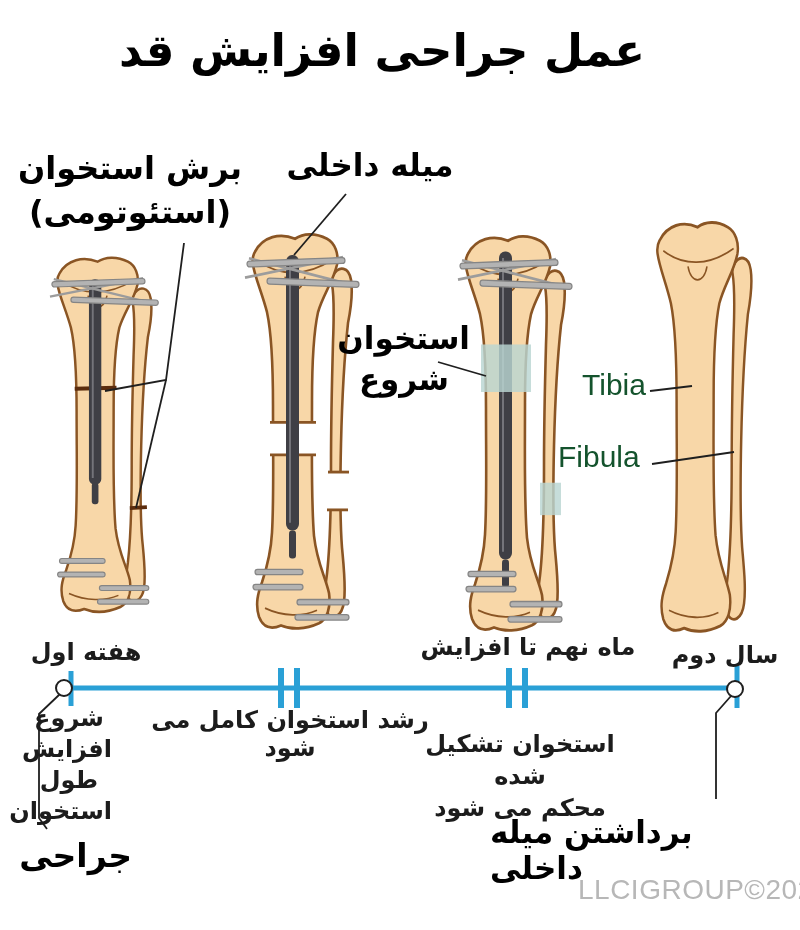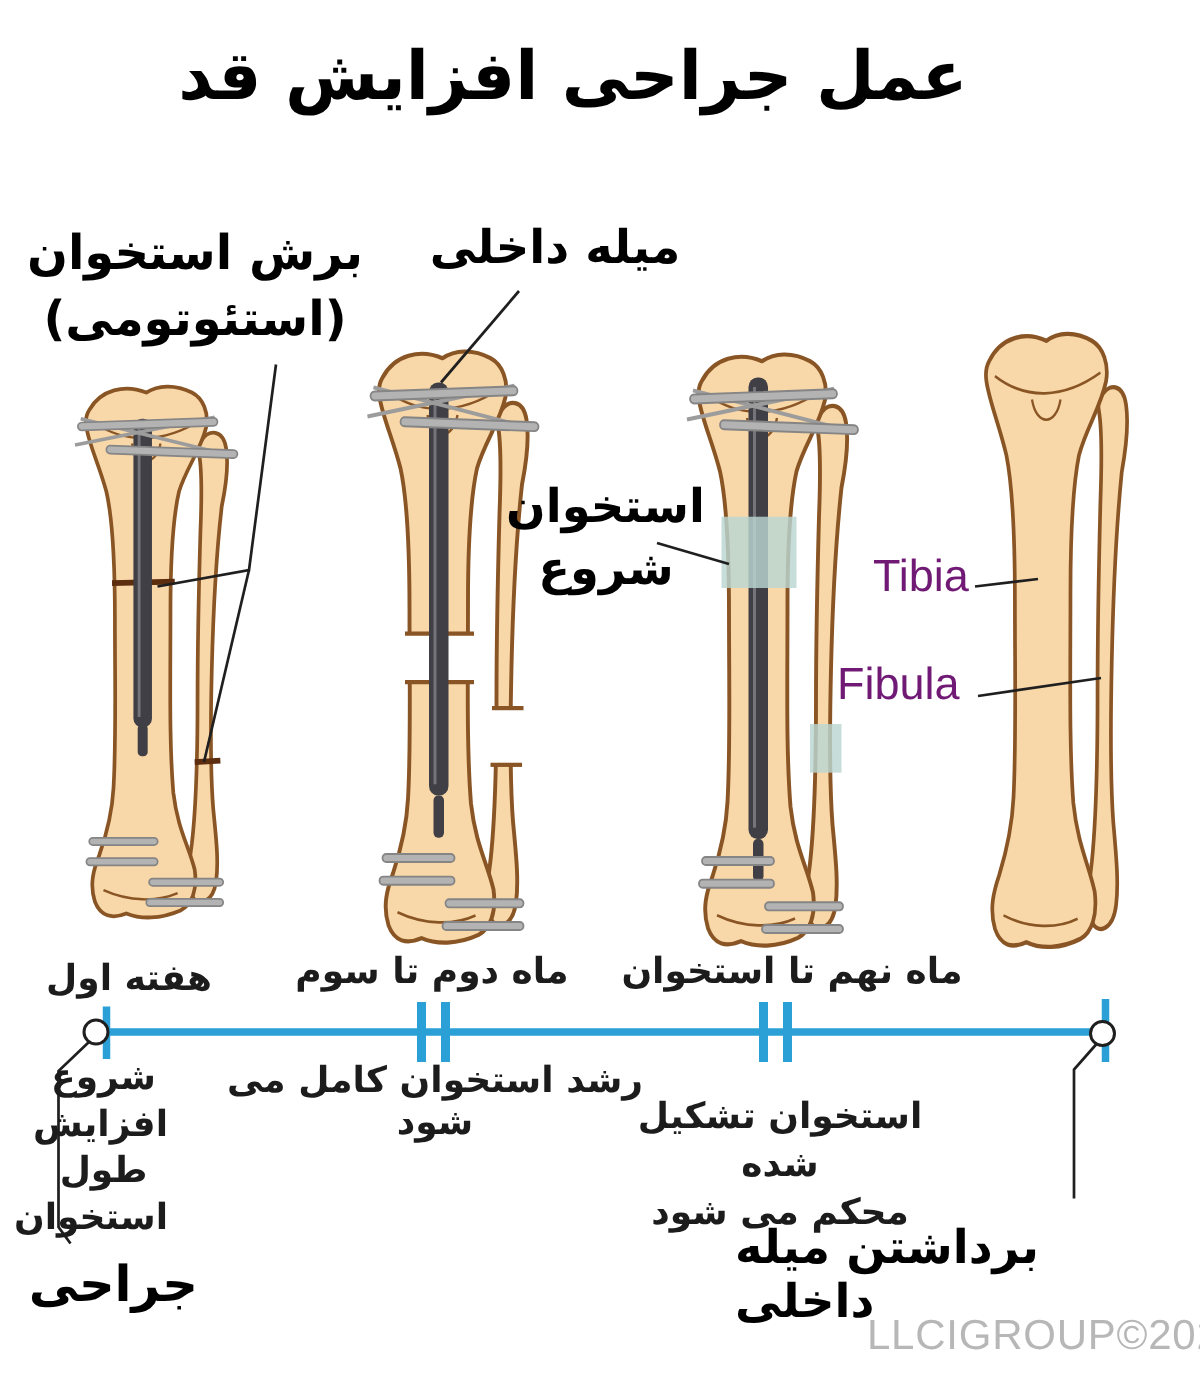--- a/index.html
+++ b/index.html
@@ -13,21 +13,21 @@
   .heavy{font-weight:bold;color:#000;}
   .light{font-weight:bold;color:#1c1c1c;}
   .center{text-align:center;}
   .title{
     left:0;top:24px;width:764px;text-align:center;
     font-size:45px;font-weight:bold;letter-spacing:0;
   }
   .cut-label{left:10px;top:146px;width:240px;font-size:32px;line-height:44px;}
   .rod-label{left:280px;top:147px;width:180px;font-size:31px;}
   .newbone-label{left:338px;top:318px;width:132px;font-size:31px;line-height:41px;}
-  .latin{font-family:"Liberation Sans","DejaVu Sans",sans-serif;color:#701a75;font-size:30px;}
+  .latin{font-family:"Liberation Sans","DejaVu Sans",sans-serif;color:#14532d;font-size:30px;}
   .tibia-label{left:582px;top:368px;}
   .fibula-label{left:558px;top:440px;}
   .tl{font-size:24px;}
   .p0{left:14px;top:638px;width:144px;}
   .p1{left:194px;top:633px;width:188px;}
   .p2{left:406px;top:633px;width:244px;}
   .p3{left:656px;top:641px;width:138px;}
   .e1{left:26px;top:703px;width:86px;line-height:31px;}
   .e2{left:143px;top:706px;width:294px;}
   .e3{left:406px;top:728px;width:228px;line-height:32px;}
@@ -146,22 +146,22 @@
 
   <div class="label newbone-label fa heavy center" dir="rtl">
     <span class="block">استخوان</span>
     <span class="block">شروع</span>
   </div>
 
   <div class="label latin tibia-label">Tibia</div>
   <div class="label latin fibula-label">Fibula</div>
 
   <div class="label tl fa light center p0" dir="rtl">هفته اول</div>
-  <div class="label tl fa light center p1" dir="rtl">ماه دوم تا سوم</div>
-  <div class="label tl fa light center p2" dir="rtl">ماه نهم تا استخوان</div>
+  <div class="label tl fa light center p2" dir="rtl">ماه نهم تا افزایش</div>
+  <div class="label tl fa light center p3" dir="rtl">سال دوم</div>
 
   <div class="label tl fa light center e1" dir="rtl">
     <span class="block">شروع</span>
     <span class="block">افزایش</span>
     <span class="block">طول</span>
     <span class="block">استخوان</span>
   </div>
 
   <div class="label tl fa light center e2" dir="rtl">رشد استخوان کامل می شود</div>
 

